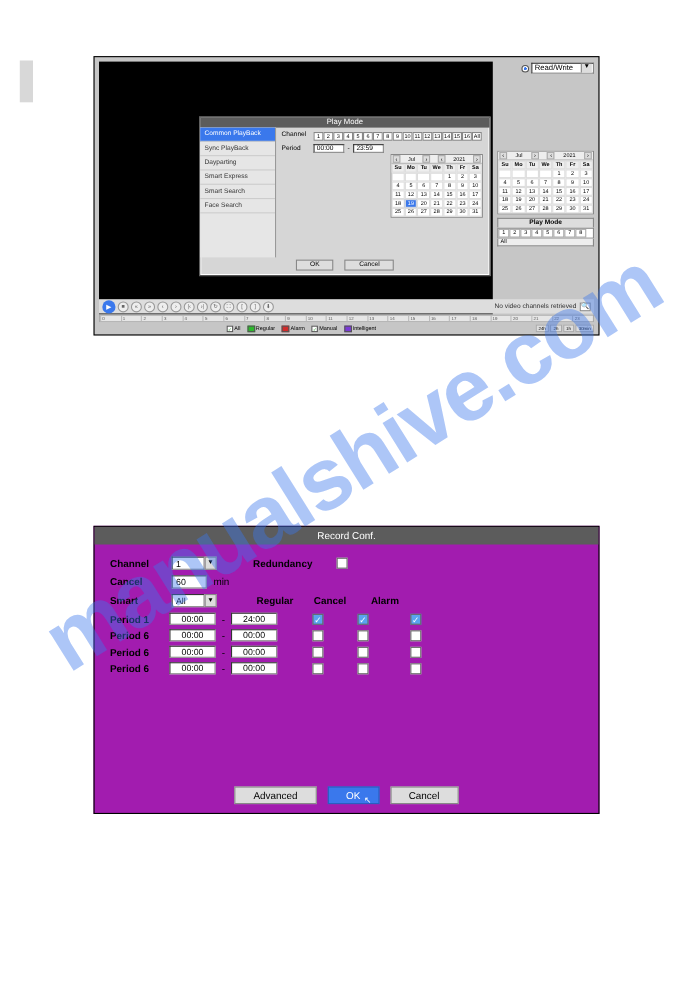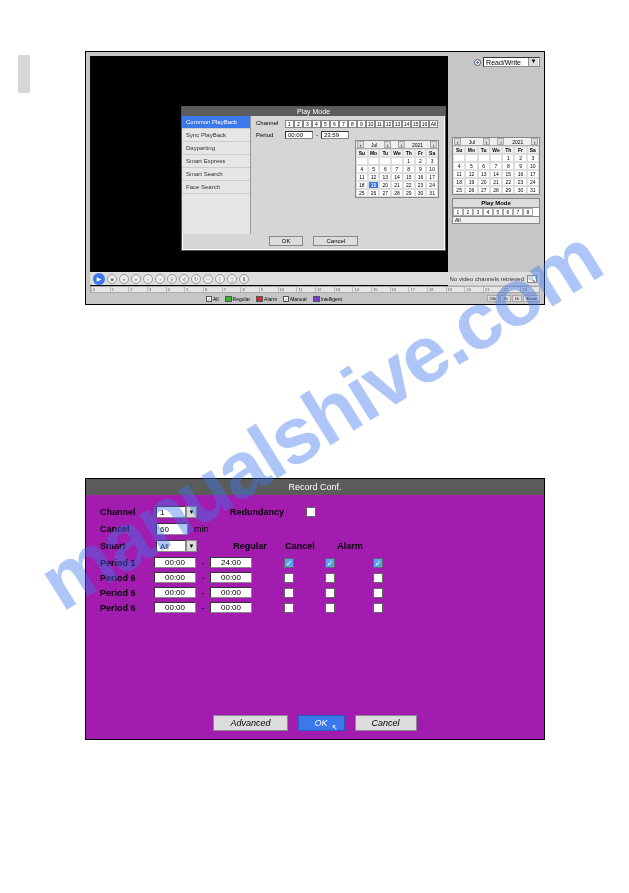--- a/index.html
+++ b/index.html
@@ -75,21 +75,21 @@
   .s2-rad.on::after { content: ''; width: 5px; height: 5px; border-radius: 50%; background: #3a78ec; }
   .s2-ck { width: 10px; height: 10px; border: 1px solid #666; background: #fff; font-size: 8px; text-align: center; line-height: 9px; color: #fff; }
   .hcol { font-weight: bold; font-size: 9px; text-align: center; }
   .per-row { display: flex; align-items: center; gap: 4px; margin-bottom: 2px; height: 13px; }
   .per-lbl { width: 50px; font-weight: bold; font-size: 9px; }
   .time-box { border: 1px inset #888; background: #fff; width: 42px; height: 11px; font-size: 8px; display: flex; align-items: center; justify-content: center; }
   .dash { width: 6px; text-align: center; }
   .per-ck { width: 10px; height: 10px; border: 1px solid #666; background: #fff; text-align: center; line-height: 9px; color: #fff; font-size: 8px; }
   .per-ck.on { background: #5aa3f0; }
   .ck-spacer { width: 30px; display: flex; justify-content: center; }
-  .s2-foot { position: absolute; bottom: 8px; left: 0; right: 0; display: flex; justify-content: center; gap: 10px; font-style: italic; }
+  .s2-foot { position: absolute; bottom: 8px; left: 0; right: 0; display: flex; justify-content: center; gap: 10px; }
   .s2-btn { font-size: 9px; border: 1px solid #888; background: #ddd; padding: 2px 16px; cursor: pointer; }
   .s2-btn.blue { background: #3a78ec; color: #fff; border-color: #2a5dbf; position: relative; }
   .cursor-ic { position: absolute; right: 6px; bottom: -2px; font-size: 8px; color: #fff; }
 </style>
 </head>
 <body>
 
 <div class="page-tab"></div>
 <div class="watermark">manualshive.com</div>
 

